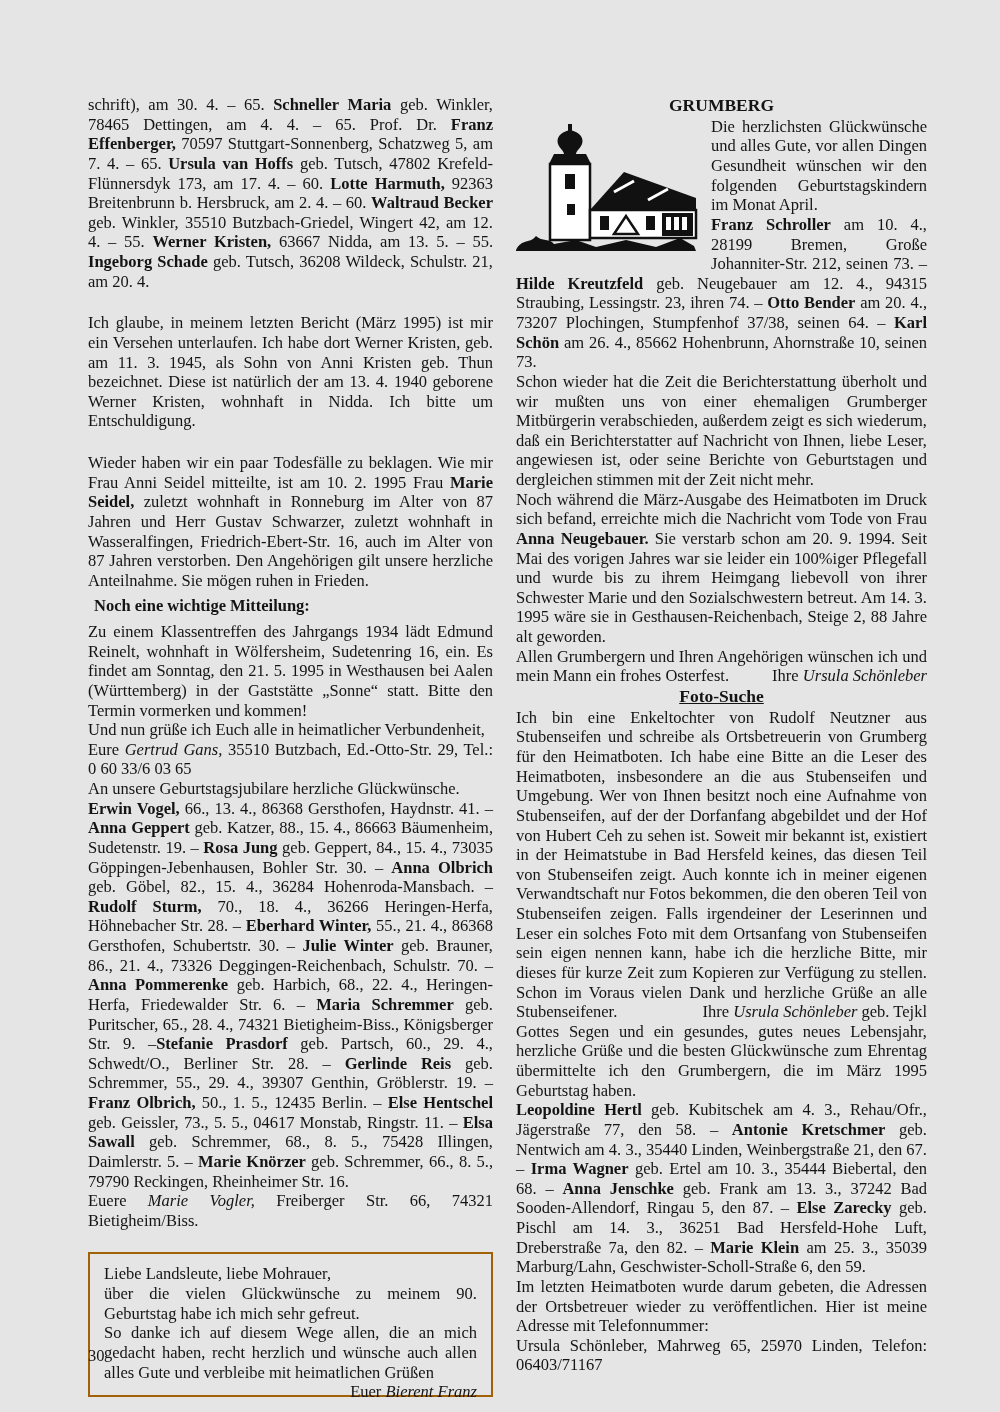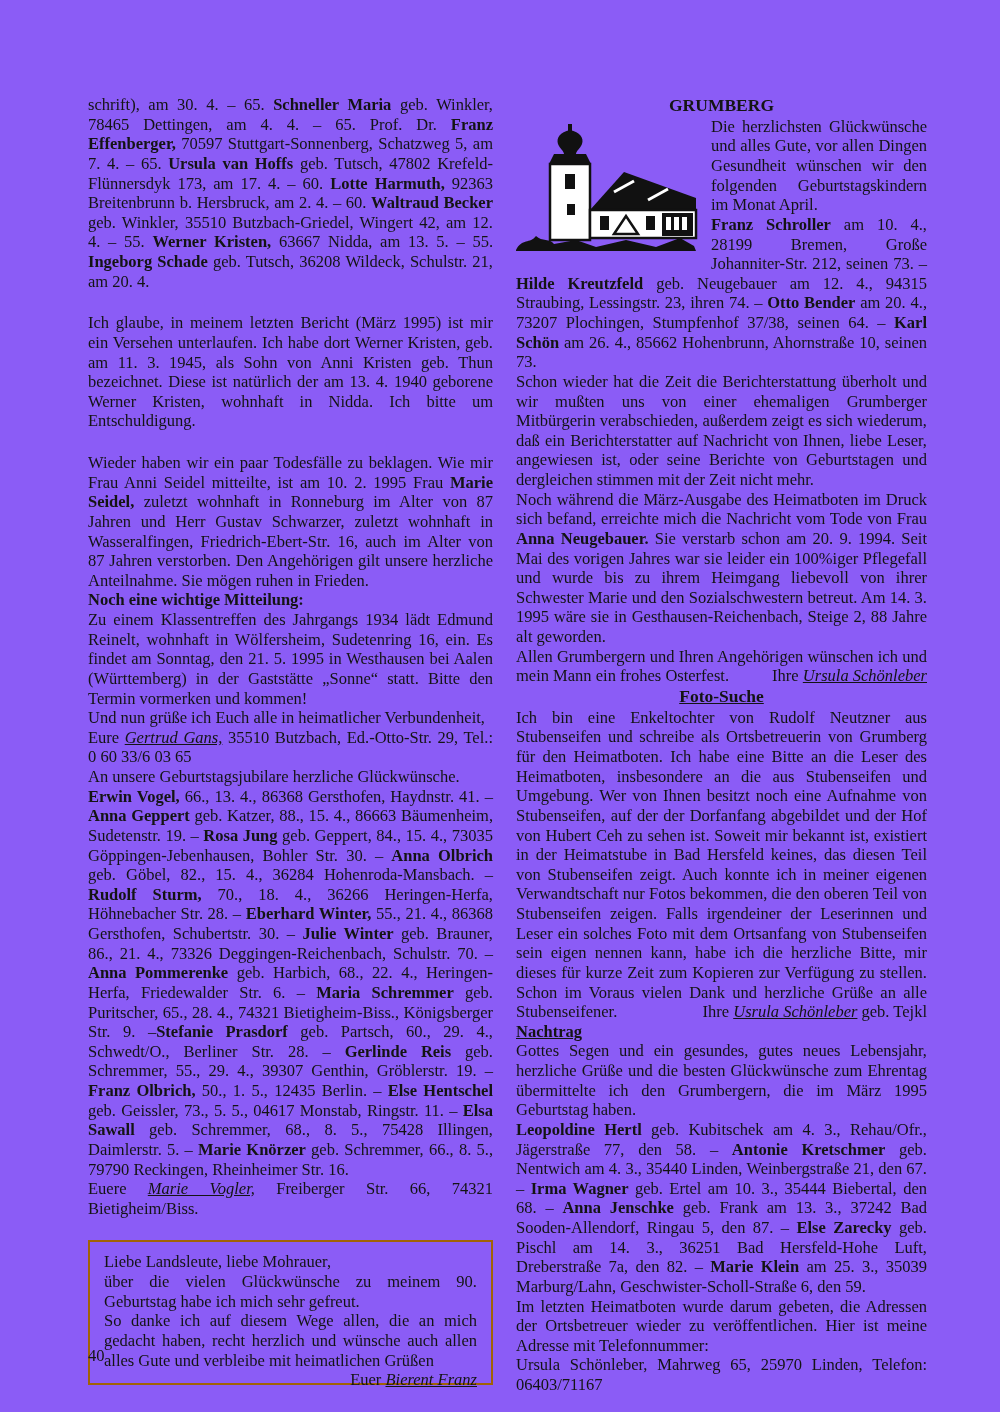--- a/index.html
+++ b/index.html
@@ -1,35 +1,35 @@
 <!DOCTYPE html>
 <html><head>
 <meta charset="utf-8">
 <style>
   html,body { margin:0; padding:0; background:#ffffff; }
   .page {
     position:relative;
     width:1000px; height:1412px;
-    background:#8b5cf6;
+    background:#e5e5e5;
     box-sizing:border-box;
     padding:95px 72px 0 88px;
     font-family:"Liberation Serif", serif;
     color:#141414;
     overflow:hidden;
   }
   .columns { display:flex; gap:23px; }
   .col { width:405px; font-size:16.5px; line-height:1.19; text-align:justify; }
   .col-right { width:411px; }
   .para { margin:0; }
   .gap { margin-top:22px; }
   .gap-sm { margin-top:11px;text-decoration:underline; }
   .h-center { text-align:center; font-weight:bold; font-size:17.5px; margin:0 0 1px 0; }
-  .h-left { font-weight:bold; margin:0; }
+  .h-left { font-weight:bold; margin:6px; }
   .b { font-weight:bold; }
-  .i { font-style:italic;text-decoration:underline; }
+  .i { font-style:italic; }
   .sig { float:right; padding-left:10px; }
   .letterbox {
     border:2px solid #a16207;
     padding:10px 14px 13px 14px;
   }
   .figpara .church { float:left; margin:3px 13px 4px 0; }
   .pagenum { position:absolute; left:88px; bottom:46px; font-size:16.5px; }
 </style>
 </head>
 <body>
@@ -77,21 +77,20 @@
     <path d="M0,130 C6,118 14,124 20,116 C26,122 34,118 38,124 L60,120 L80,127 L110,120 L140,127 L164,118 L178,126 L180,131 L0,131 Z" fill="#111"></path>
   </svg>
 <div class="para"><span>Die herzlichsten Glückwünsche und alles Gute, vor allen Dingen Gesundheit wünschen wir den folgenden Geburtstagskindern im Monat April.</span></div>
           <div class="para"><span class="b">Franz Schroller</span><span> am 10. 4., 28199 Bremen, Große Johanniter-Str. 212, seinen 73. – </span><span class="b">Hilde Kreutzfeld</span><span> geb. Neugebauer am 12. 4., 94315 Straubing, Lessingstr. 23, ihren 74. – </span><span class="b">Otto Bender</span><span> am 20. 4., 73207 Plochingen, Stumpfenhof 37/38, seinen 64. – </span><span class="b">Karl Schön</span><span> am 26. 4., 85662 Hohenbrunn, Ahornstraße 10, seinen 73.</span></div>
         </div>
         <div class="para"><span>Schon wieder hat die Zeit die Berichterstattung überholt und wir mußten uns von einer ehemaligen Grumberger Mitbürgerin verabschieden, außerdem zeigt es sich wiederum, daß ein Berichterstatter auf Nachricht von Ihnen, liebe Leser, angewiesen ist, oder seine Berichte von Geburtstagen und dergleichen stimmen mit der Zeit nicht mehr.</span></div>
         <div class="para"><span>Noch während die März-Ausgabe des Heimatboten im Druck sich befand, erreichte mich die Nachricht vom Tode von Frau </span><span class="b">Anna Neugebauer.</span><span> Sie verstarb schon am 20. 9. 1994. Seit Mai des vorigen Jahres war sie leider ein 100%iger Pflegefall und wurde bis zu ihrem Heimgang liebevoll von ihrer Schwester Marie und den Sozialschwestern betreut. Am 14. 3. 1995 wäre sie in Gesthausen-Reichenbach, Steige 2, 88 Jahre alt geworden.</span></div>
         <div class="para"><span>Allen Grumbergern und Ihren Angehörigen wünschen ich und mein Mann ein frohes Osterfest.</span><span class="sig"><span>Ihre </span><span class="i">Ursula Schönleber</span></span></div>
         <div class="h-center gap-sm">Foto-Suche</div>
         <div class="para"><span>Ich bin eine Enkeltochter von Rudolf Neutzner aus Stubenseifen und schreibe als Ortsbetreuerin von Grumberg für den Heimatboten. Ich habe eine Bitte an die Leser des Heimatboten, insbesondere an die aus Stubenseifen und Umgebung. Wer von Ihnen besitzt noch eine Aufnahme von Stubenseifen, auf der der Dorfanfang abgebildet und der Hof von Hubert Ceh zu sehen ist. Soweit mir bekannt ist, existiert in der Heimatstube in Bad Hersfeld keines, das diesen Teil von Stubenseifen zeigt. Auch konnte ich in meiner eigenen Verwandtschaft nur Fotos bekommen, die den oberen Teil von Stubenseifen zeigen. Falls irgendeiner der Leserinnen und Leser ein solches Foto mit dem Ortsanfang von Stubenseifen sein eigen nennen kann, habe ich die herzliche Bitte, mir dieses für kurze Zeit zum Kopieren zur Verfügung zu stellen. Schon im Voraus vielen Dank und herzliche Grüße an alle Stubenseifener.</span><span class="sig"><span>Ihre </span><span class="i">Usrula Schönleber</span><span> geb. Tejkl</span></span></div>
-        <div class="h-left gap-sm">Nachtrag</div>
         <div class="para"><span>Gottes Segen und ein gesundes, gutes neues Lebensjahr, herzliche Grüße und die besten Glückwünsche zum Ehrentag übermittelte ich den Grumbergern, die im März 1995 Geburtstag haben.</span></div>
         <div class="para"><span class="b">Leopoldine Hertl</span><span> geb. Kubitschek am 4. 3., Rehau/Ofr., Jägerstraße 77, den 58. – </span><span class="b">Antonie Kretschmer</span><span> geb. Nentwich am 4. 3., 35440 Linden, Weinbergstraße 21, den 67. – </span><span class="b">Irma Wagner</span><span> geb. Ertel am 10. 3., 35444 Biebertal, den 68. – </span><span class="b">Anna Jenschke</span><span> geb. Frank am 13. 3., 37242 Bad Sooden-Allendorf, Ringau 5, den 87. – </span><span class="b">Else Zarecky</span><span> geb. Pischl am 14. 3., 36251 Bad Hersfeld-Hohe Luft, Dreberstraße 7a, den 82. – </span><span class="b">Marie Klein</span><span> am 25. 3., 35039 Marburg/Lahn, Geschwister-Scholl-Straße 6, den 59.</span></div>
         <div class="para"><span>Im letzten Heimatboten wurde darum gebeten, die Adressen der Ortsbetreuer wieder zu veröffentlichen. Hier ist meine Adresse mit Telefonnummer:</span></div>
         <div class="para"><span>Ursula Schönleber, Mahrweg 65, 25970 Linden, Telefon: 06403/71167</span></div>
       </div>
   </div>
-  <div class="pagenum">40</div>
+  <div class="pagenum">30</div>
 </div>
 
 </body></html>

